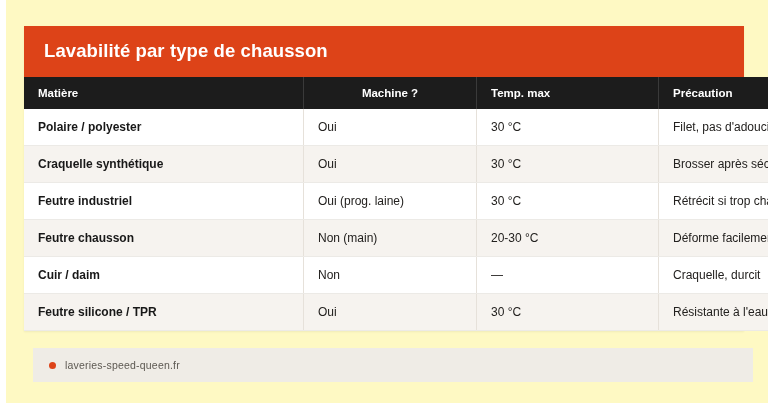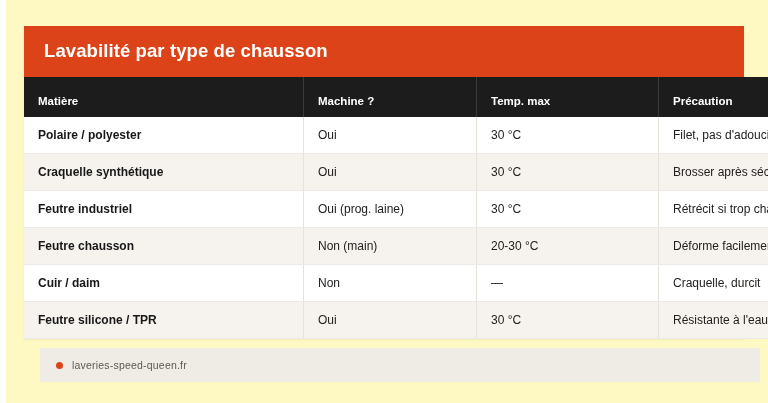--- a/index.html
+++ b/index.html
@@ -50,21 +50,21 @@
     border-collapse: collapse;
     width: 100%;
     table-layout: fixed;
   }
   thead th {
     background: #1c1c1c;
     color: #ffffff;
     font-size: 11.5px;
     font-weight: bold;
     text-align: left;
-    padding: 18px 14px 10px 14px;
+    padding: 10px 14px 10px 14px;
     border-right: 1px solid #3a3a3a;
   }
   thead th:last-child { border-right: none; }
   tbody td {
     font-size: 12px;
     color: #23211f;
     padding: 11px 14px 11px 14px;
     border-right: 1px solid #e6e1da;
     border-bottom: 1px solid #eceae6;
     vertical-align: middle;
@@ -75,27 +75,27 @@
     background: #f6f3ef;
   }
   tbody tr:nth-child(odd) td {
     background: #ffffff;
   }
   tbody td.col-matiere {
     font-weight: bold;
     color: #181818;
   }
   .col-w1 { width: 251px; }
-  .col-w2 { width: 144px; }
+  .col-w2 { width: 144px; text-align: center; }
   .col-w3 { width: 153px; margin-left: 16px; }
   .col-w4 { width: 172px; }
 
   .footer {
     position: absolute;
-    left: 40px;
+    left: 33px;
     bottom: 21px;
     width: 720px;
     height: 34px;
     background: #efece6;
     display: flex;
     align-items: center;
     padding: 0 16px;
     box-sizing: border-box;
   }
   .footer-dot {

